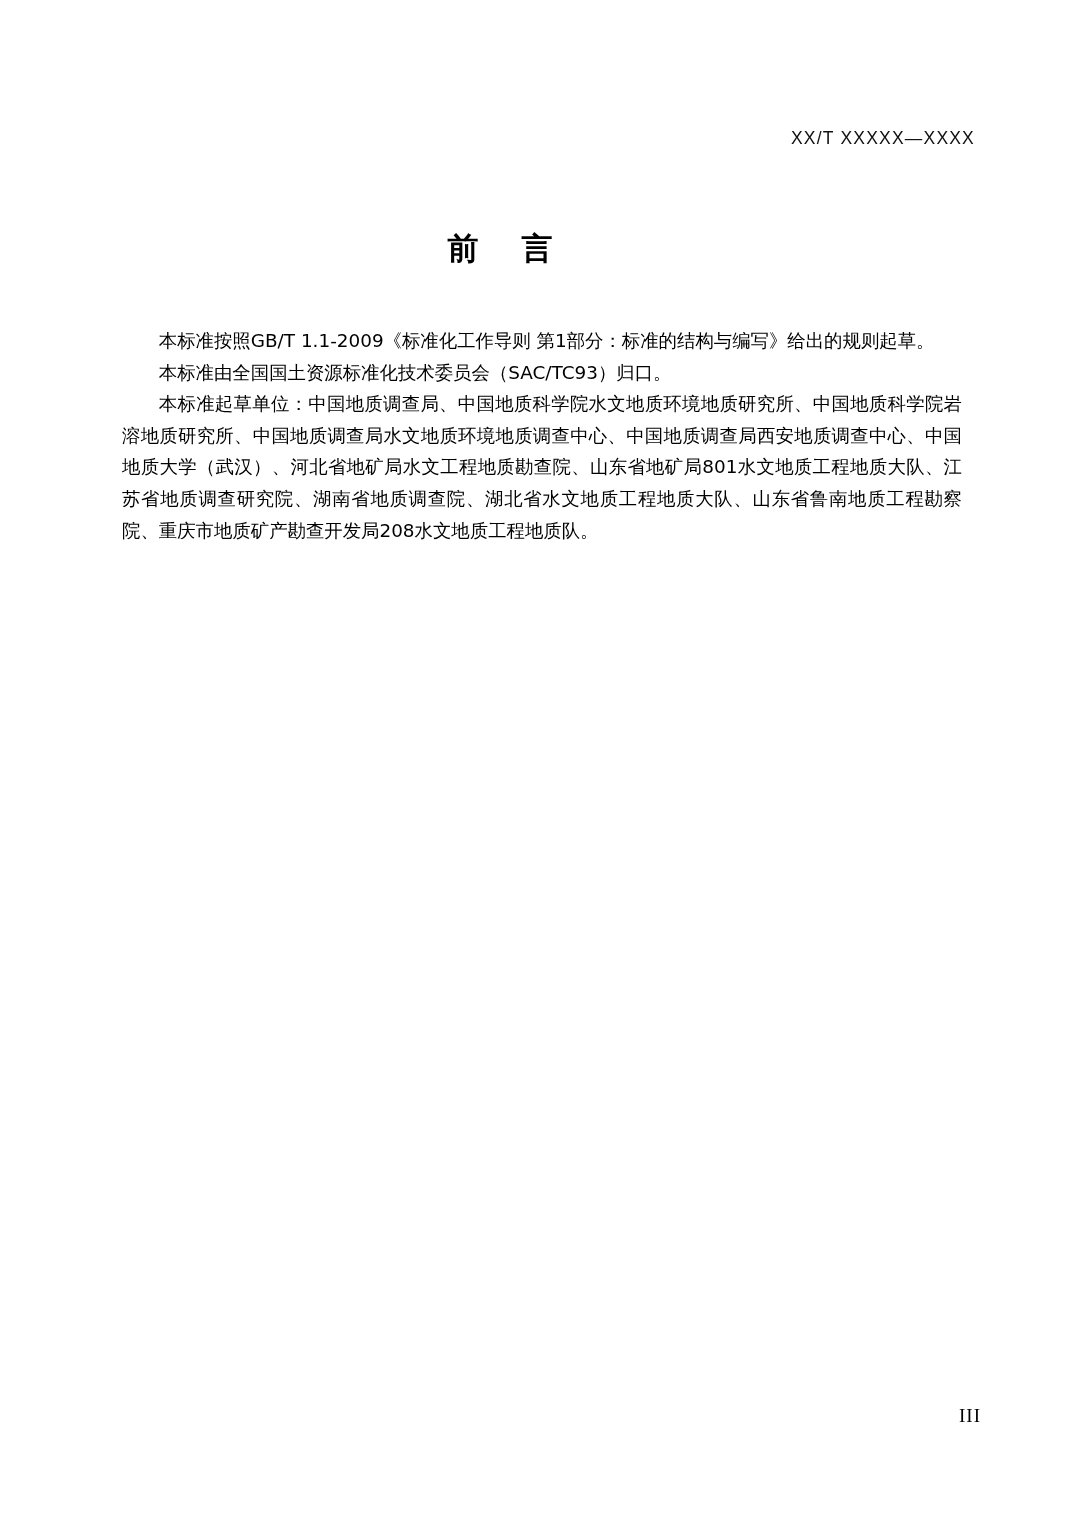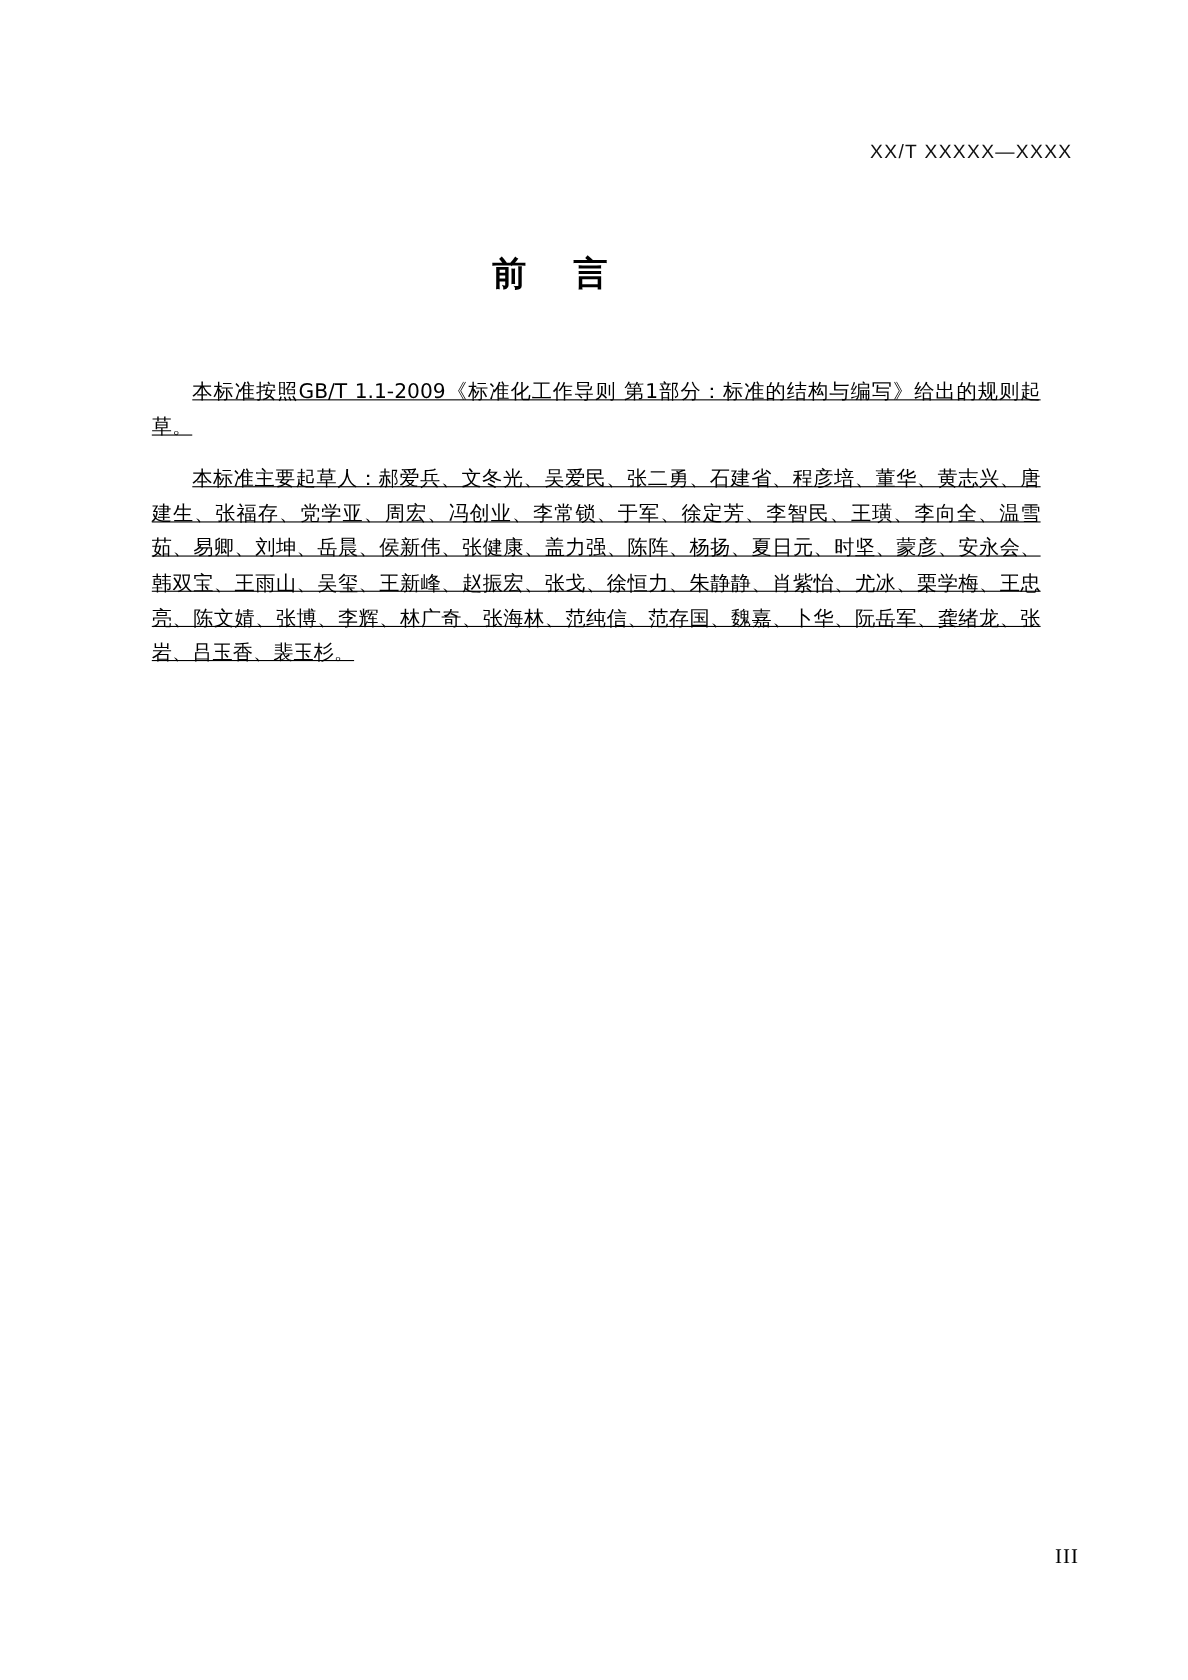--- a/index.html
+++ b/index.html
@@ -53,24 +53,23 @@
     left: 122px;
     width: 840px;
   }
   .para {
     font-family: "DejaVu Sans", "Liberation Sans", sans-serif;
     font-size: 18.4px;
     line-height: 31.6px;
     text-align: justify;
     text-justify: inter-ideograph;
     text-indent: 2em;
-    margin: 16px;
+    margin: 0;
     color: #000;
     word-break: break-all;
-    text-decoration: underline;
   }
   .para + .para {
     margin-top: 0px;
   }
   .page-number {
     position: absolute;
     bottom: 100px;
     right: 99px;
     font-family: "Liberation Serif", "DejaVu Serif", serif;
     font-size: 19px;
@@ -82,18 +81,19 @@
 <body>
 
 <div class="page">
 
   <div class="header-std">XX/T XXXXX—XXXX</div>
 
   <div class="doc-title">前  言</div>
 
   <div class="body-block">
     <p class="para">本标准按照GB/T 1.1-2009《标准化工作导则 第1部分：标准的结构与编写》给出的规则起草。</p>
-    <p class="para">本标准主要起草人：郝爱兵、文冬光、吴爱民、张二勇、石建省、程彦培、董华、黄志兴、唐建生、张福存、党学亚、周宏、冯创业、李常锁、于军、徐定芳、李智民、王璜、李向全、温雪茹、易卿、刘坤、岳晨、侯新伟、张健康、盖力强、陈阵、杨扬、夏日元、时坚、蒙彦、安永会、韩双宝、王雨山、吴玺、王新峰、赵振宏、张戈、徐恒力、朱静静、肖紫怡、尤冰、栗学梅、王忠亮、陈文婧、张博、李辉、林广奇、张海林、范纯信、范存国、魏嘉、卜华、阮岳军、龚绪龙、张岩、吕玉香、裴玉杉。</p>
+    <p class="para">本标准由全国国土资源标准化技术委员会（SAC/TC93）归口。</p>
+    <p class="para">本标准起草单位：中国地质调查局、中国地质科学院水文地质环境地质研究所、中国地质科学院岩溶地质研究所、中国地质调查局水文地质环境地质调查中心、中国地质调查局西安地质调查中心、中国地质大学（武汉）、河北省地矿局水文工程地质勘查院、山东省地矿局801水文地质工程地质大队、江苏省地质调查研究院、湖南省地质调查院、湖北省水文地质工程地质大队、山东省鲁南地质工程勘察院、重庆市地质矿产勘查开发局208水文地质工程地质队。</p>
   </div>
 
   <div class="page-number">III</div>
 
 </div>
 
 </body></html>

